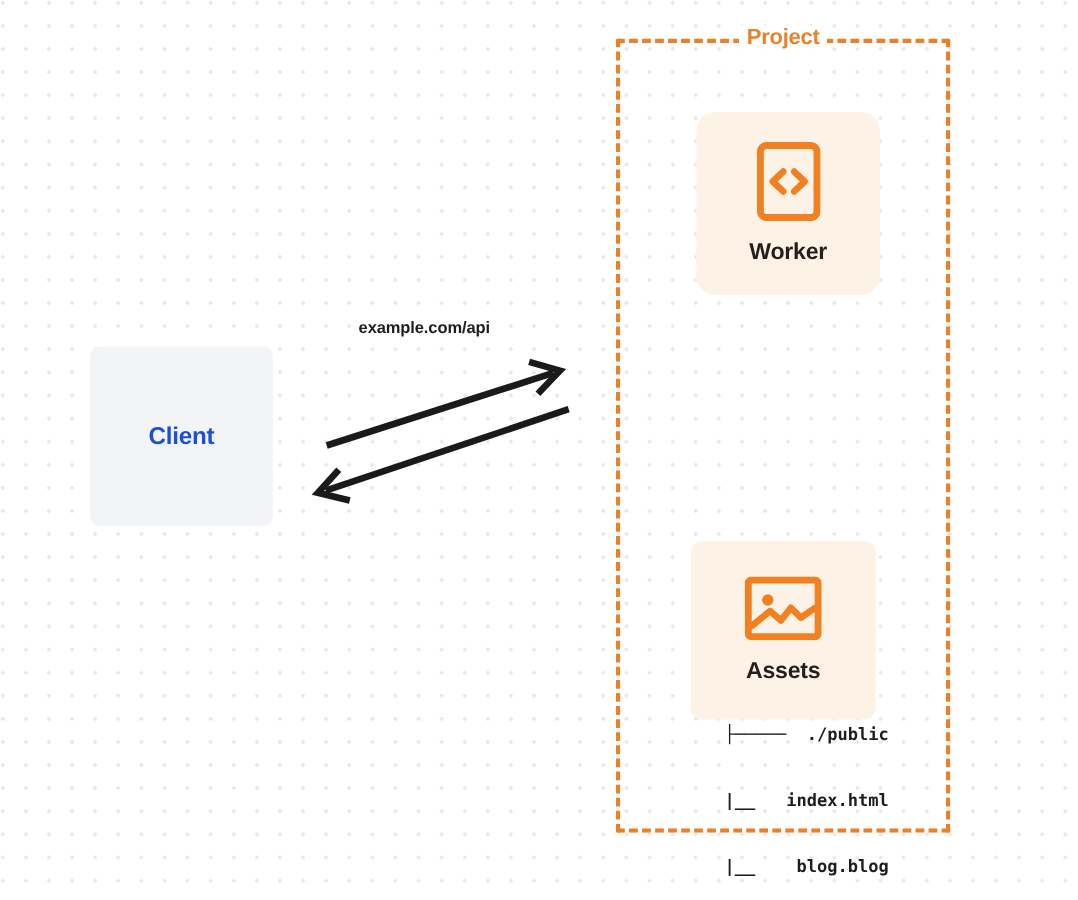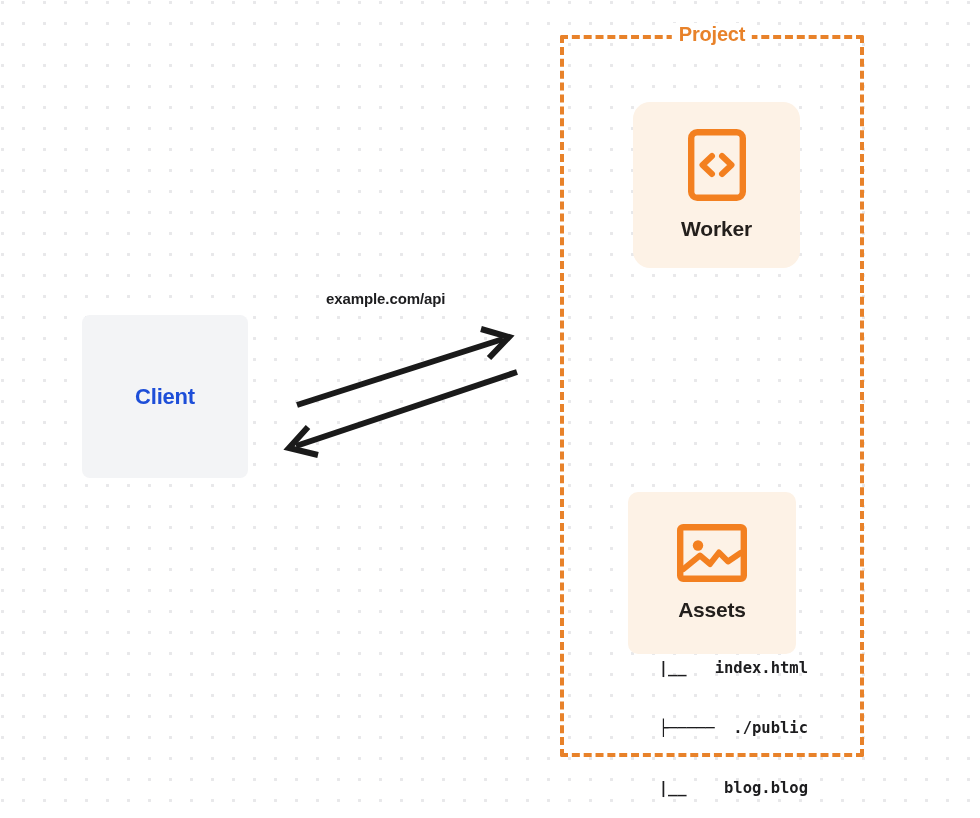--- a/index.html
+++ b/index.html
@@ -189,19 +189,19 @@
       <svg width="70" height="58" viewBox="0 0 70 58" xmlns="http://www.w3.org/2000/svg">
         <rect x="3.2" y="3.2" width="63.6" height="51.6" rx="3" ry="3" fill="none" stroke="#f38020" stroke-width="6.4"></rect>
         <circle cx="21" cy="21.5" r="5.2" fill="#f38020"></circle>
         <polyline points="6.5,45 23,31.5 33,40 42,28.5 51,37.5 63.5,29" fill="none" stroke="#f38020" stroke-width="6" stroke-linecap="round" stroke-linejoin="round"></polyline>
       </svg>
     </span>
     <span class="card-label">Assets</span>
   </div>
 
   <div id="file-tree">
+    <span class="tree-row">├─────  ./public</span>
     <span class="tree-row">    |__   index.html</span>
-    <span class="tree-row">├─────  ./public</span>
     <span class="tree-row">    |__    blog.blog</span>
     
   </div>
 
 </div>
 
 </body></html>

